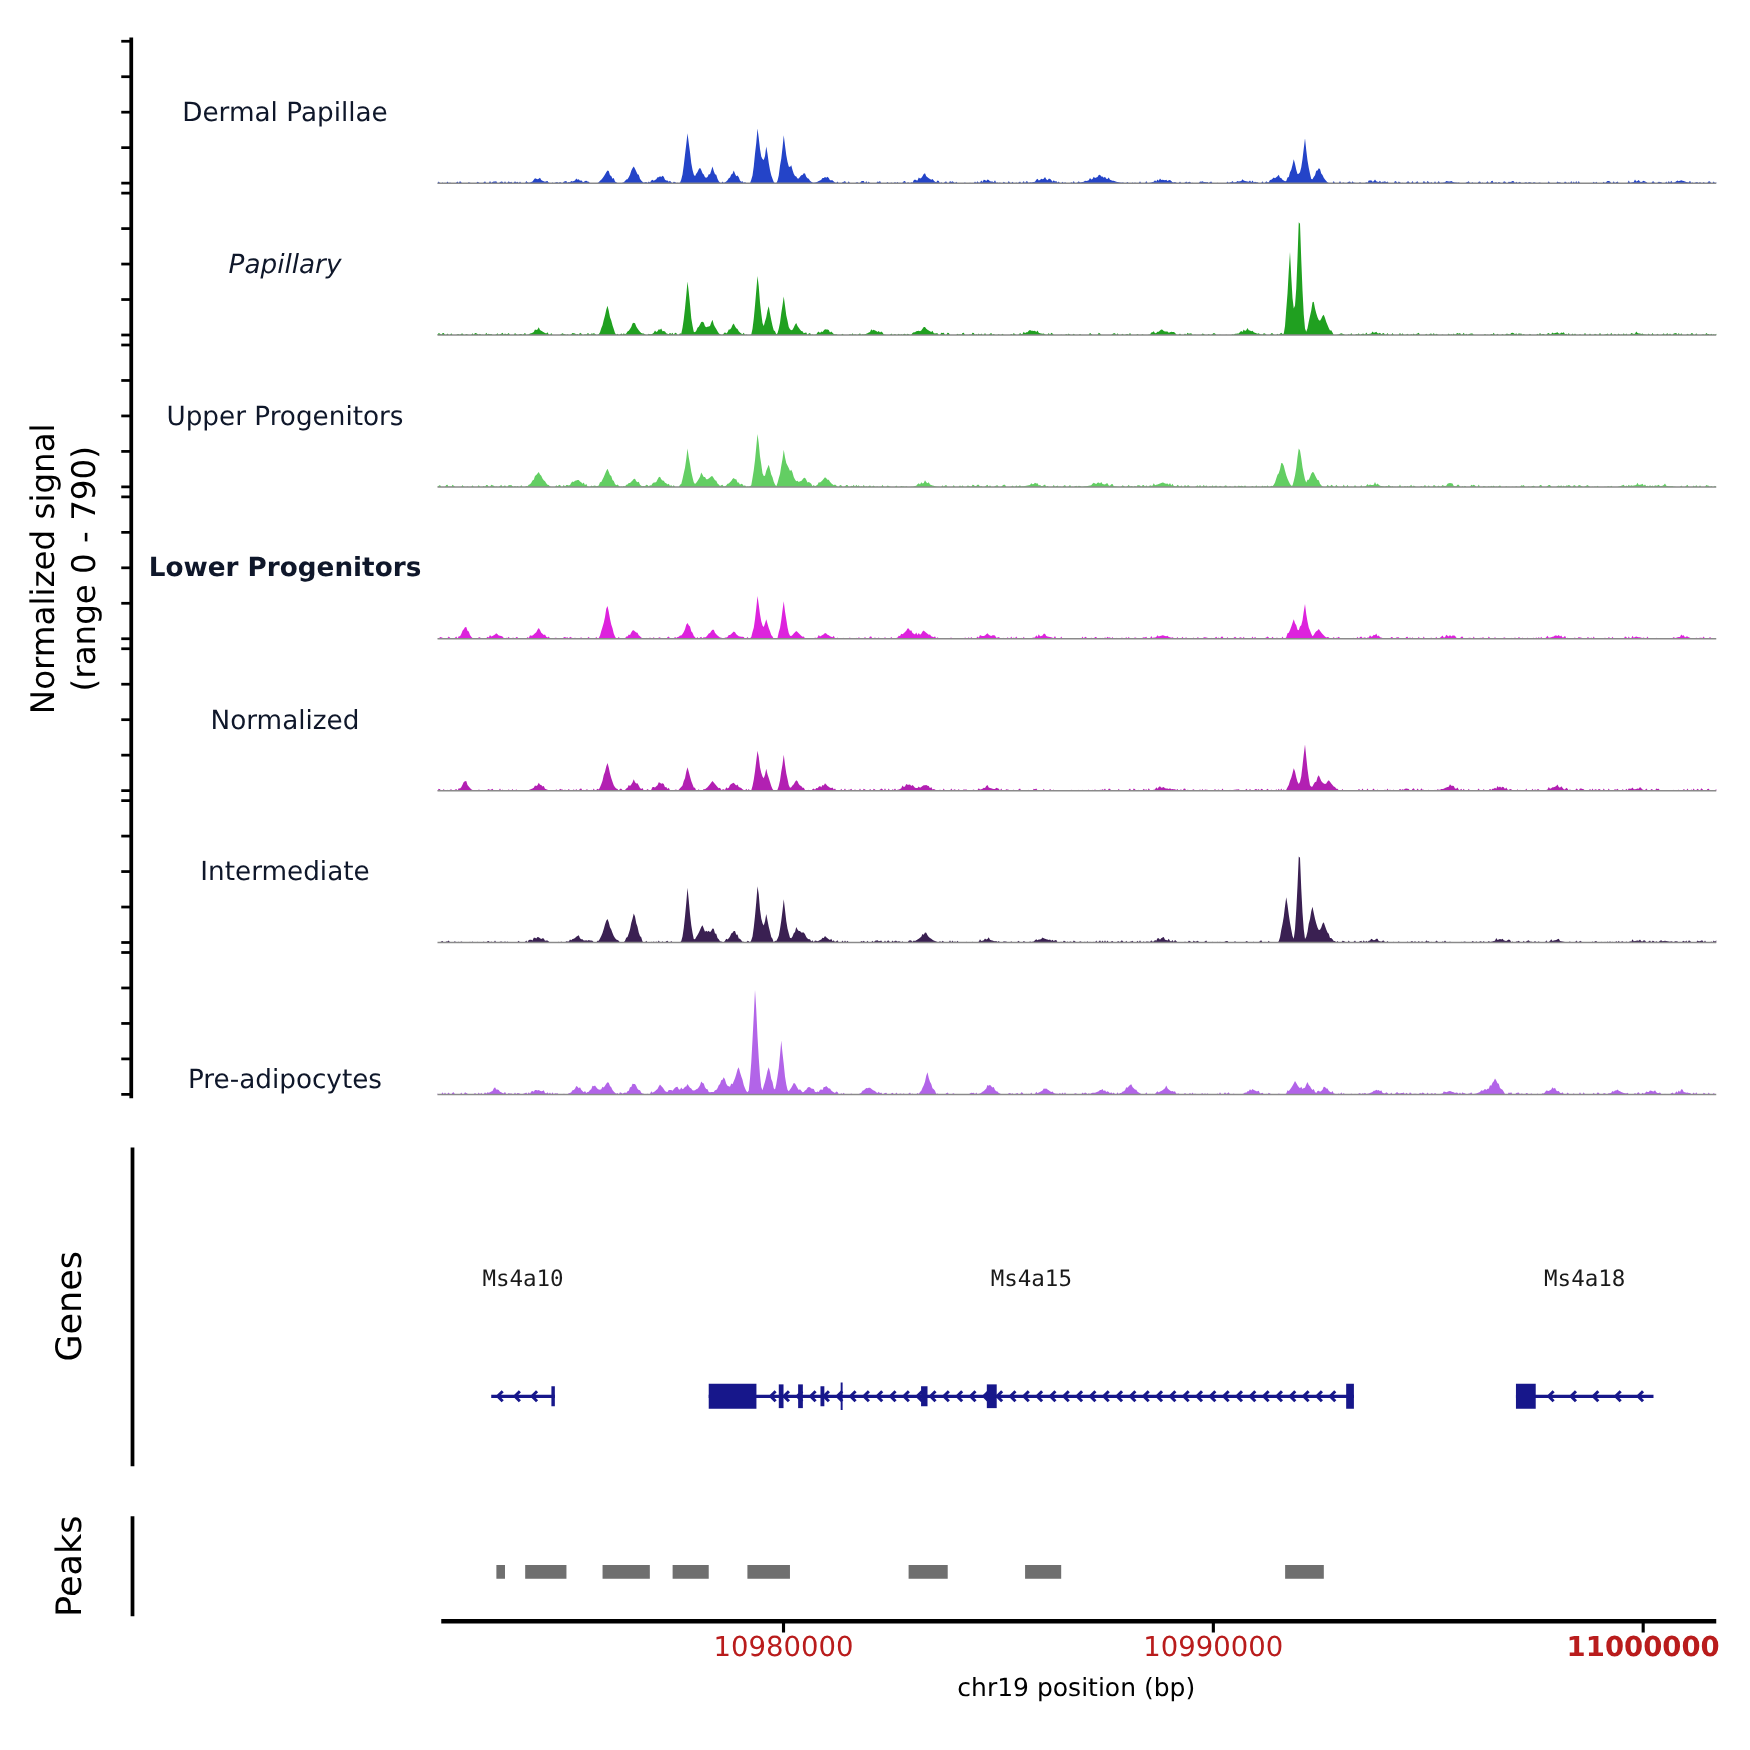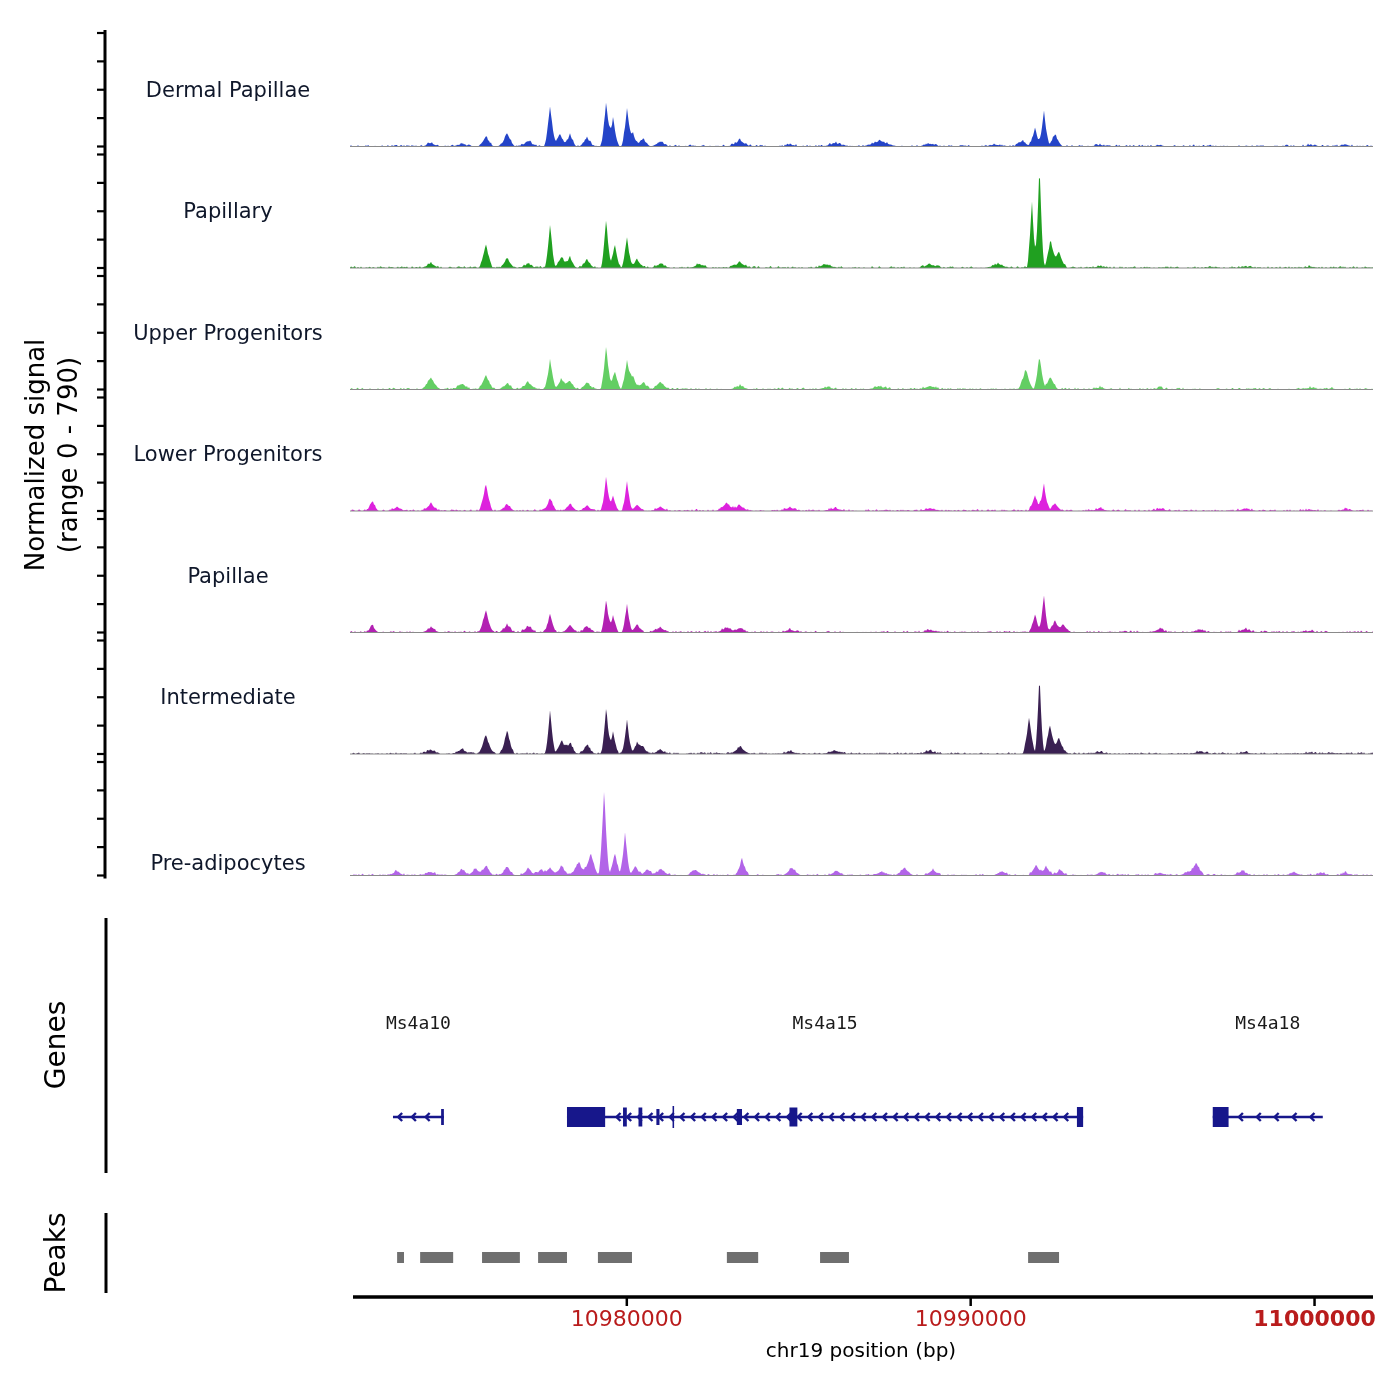--- a/index.html
+++ b/index.html
@@ -174,24 +174,24 @@
       <text class="gene-name" text-anchor="middle" x="1267.7771428571427" y="1029">Ms4a18</text>
     </g>
   </svg>
 
   <div class="rot" id="ylabel">
     <div>Normalized signal</div>
     <div>(range 0 - 790)</div>
   </div>
 
   <div class="track-label" style="top: 89.5px;">Dermal Papillae</div>
-  <div class="track-label" style="top: 211px;">Papillary</div>
+  <div class="track-label" style="top: 211px; font-style: italic;">Papillary</div>
   <div class="track-label" style="top: 332.5px;">Upper Progenitors</div>
-  <div class="track-label" style="top: 454px;">Lower Progenitors</div>
-  <div class="track-label" style="top: 575.5px;">Papillae</div>
+  <div class="track-label" style="top: 454px; font-weight: bold;">Lower Progenitors</div>
+  <div class="track-label" style="top: 575.5px;">Normalized</div>
   <div class="track-label" style="top: 697px;">Intermediate</div>
   <div class="track-label" style="top: 863px;">Pre-adipocytes</div>
 
   <div class="rot" id="genes-label">Genes</div>
   <div class="rot" id="peaks-label">Peaks</div>
 
   <div class="xtick-label" style="left: 626.812px;">10980000</div>
   <div class="xtick-label" style="left: 970.677px;">10990000</div>
   <div class="xtick-label" style="left: 1314.54px; font-weight: bold;">11000000</div>
 

